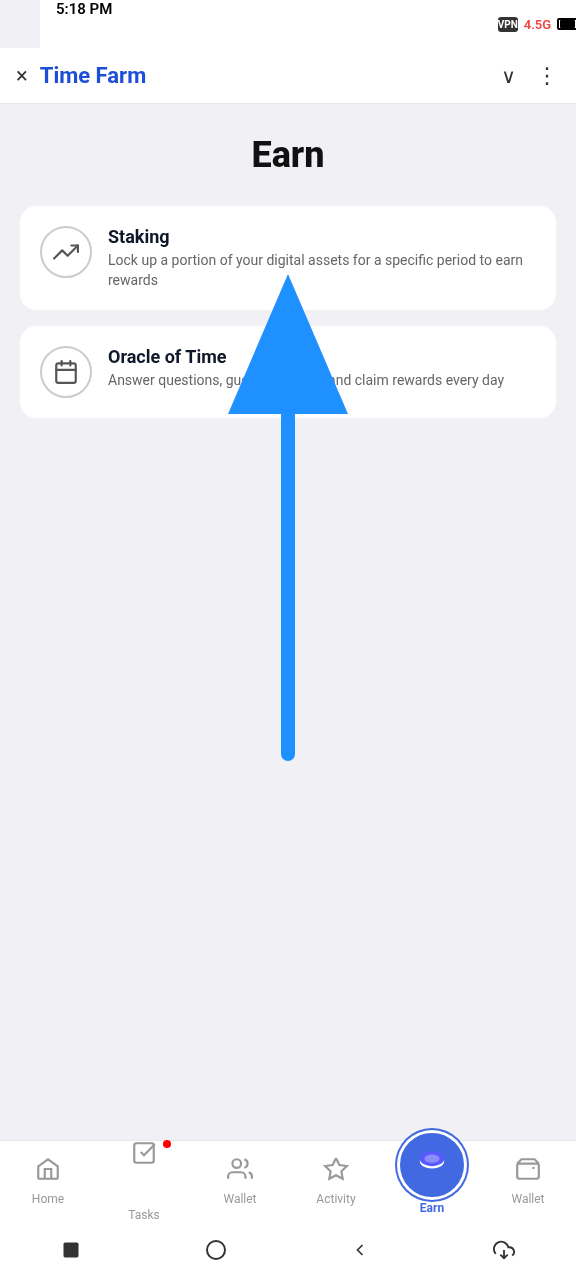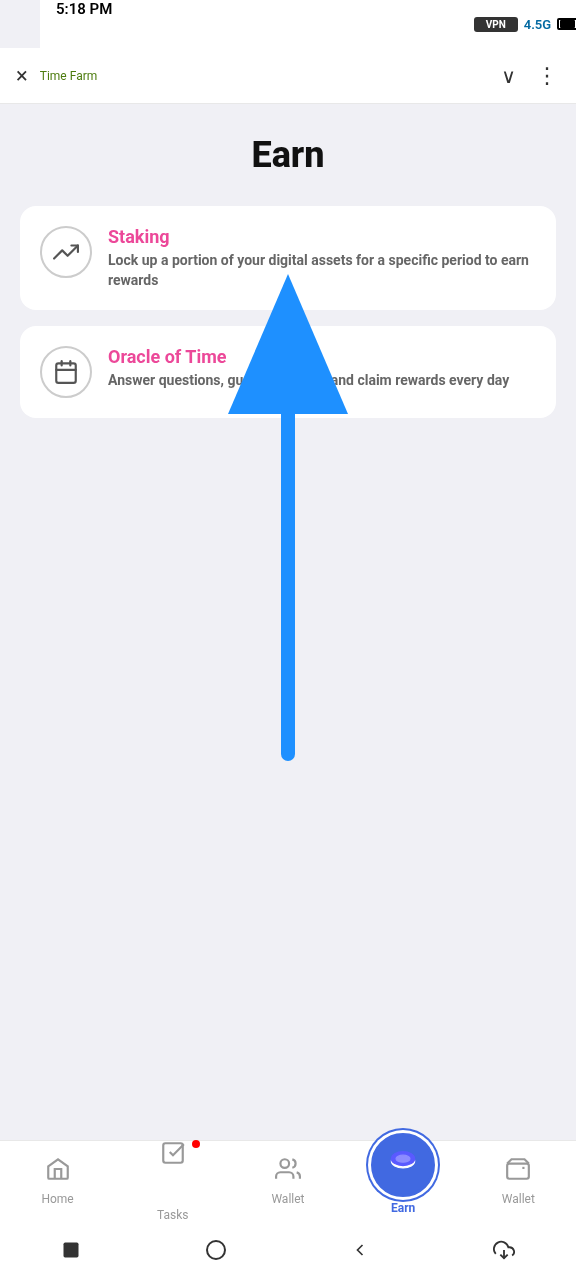--- a/index.html
+++ b/index.html
@@ -30,27 +30,27 @@
     .status-icons {
       display: flex;
       align-items: center;
       gap: 6px;
     }
     .vpn-badge {
       background: #333;
       color: #fff;
       font-size: 10px;
       font-weight: 700;
-      padding: 2px 12px;
+      padding: 2px 0;
       border-radius: 3px;
     }
     .status-text {
       font-size: 13px;
       font-weight: 600;
-      color: #0369a1;
+      color: #ef4444;
     }
     .battery-icon {
       width: 22px;
       height: 12px;
       border: 2px solid #000;
       border-radius: 2px;
       position: relative;
       display: inline-flex;
       align-items: center;
     }
@@ -89,23 +89,23 @@
       align-items: center;
     }
     .close-btn {
       font-size: 22px;
       color: #333;
       cursor: pointer;
       font-weight: 400;
       margin-right: 12px;
     }
     .app-title {
-      font-size: 12px;
-      font-weight: 400;
-      color: #4d7c0f;
+      font-size: 22px;
+      font-weight: 700;
+      color: #1d4ed8;
     }
     .header-right {
       display: flex;
       align-items: center;
       gap: 20px;
     }
     .chevron-btn {
       font-size: 20px;
       color: #333;
       cursor: pointer;
@@ -152,28 +152,27 @@
       align-items: center;
       justify-content: center;
       flex-shrink: 0;
       color: #555;
       font-size: 22px;
     }
     .card-content {}
     .card-title {
       font-size: 18px;
       font-weight: 700;
-      color: #ec4899;
+      color: #0f172a;
       margin-bottom: 4px;
     }
     .card-desc {
       font-size: 14px;
       color: #666;
       line-height: 1.4;
-      font-weight: bold;
     }
 
     
     .bottom-nav {
       position: absolute;
       bottom: 60px;
       left: 0;
       right: 0;
       height: 80px;
       background: #fff;
@@ -351,20 +350,28 @@
       <svg width="26" height="26" viewBox="0 0 24 24" fill="none" stroke="#999" stroke-width="2">
         <path d="M17 21v-2a4 4 0 00-4-4H5a4 4 0 00-4 4v2"></path>
         <circle cx="9" cy="7" r="4"></circle>
         <path d="M23 21v-2a4 4 0 00-3-3.87"></path>
         <path d="M16 3.13a4 4 0 010 7.75"></path>
       </svg>
     </span>
     <span class="nav-label">Wallet</span>
   </div>
 
+  <div class="nav-item">
+    <span class="nav-icon">
+      <svg width="26" height="26" viewBox="0 0 24 24" fill="none" stroke="#999" stroke-width="2">
+        <polyline points="12 2 15.09 8.26 22 9.27 17 14.14 18.18 21.02 12 17.77 5.82 21.02 7 14.14 2 9.27 8.91 8.26 12 2"></polyline>
+      </svg>
+    </span>
+    <span class="nav-label">Activity</span>
+  </div>
 
   <div class="nav-item active">
     <div class="nav-icon-wrapper" style="background:#4169e1; width:64px; height:64px; border-radius:50%; border:3px solid #4169e1; display:flex; align-items:center; justify-content:center; margin-top:-14px; box-shadow: 0 0 0 3px #fff, 0 0 0 5px #4169e1;">
       <span class="nav-icon" style="color:#fff; font-size:28px;">
         <svg width="28" height="28" viewBox="0 0 24 24" fill="white" stroke="white" stroke-width="1">
           <ellipse cx="12" cy="12" rx="10" ry="6" fill="white" stroke="white"></ellipse>
           <ellipse cx="12" cy="10" rx="10" ry="6" fill="#5a5aff" stroke="#5a5aff"></ellipse>
           <ellipse cx="12" cy="10" rx="6" ry="3" fill="white" opacity="0.3"></ellipse>
         </svg>
       </span>

